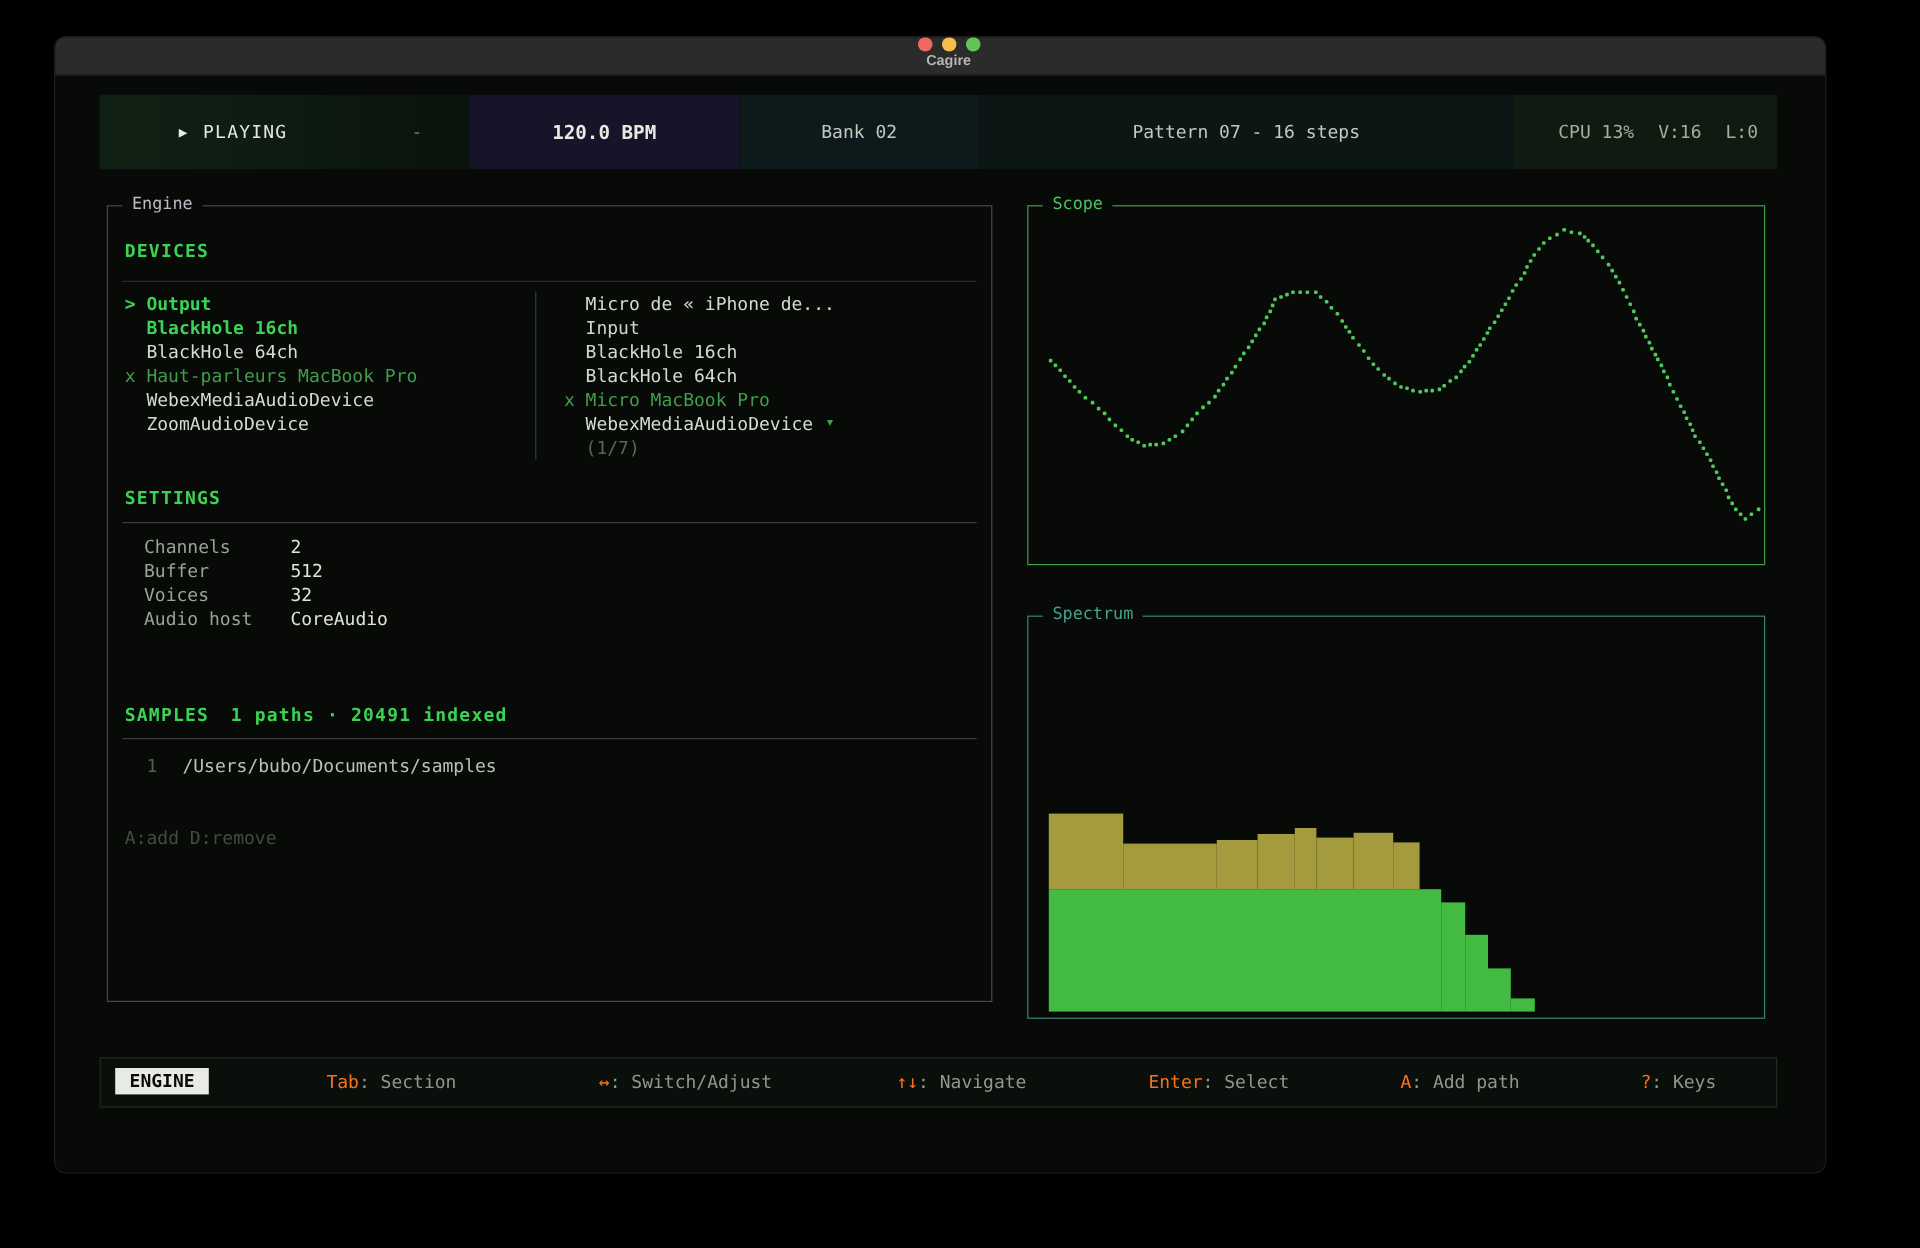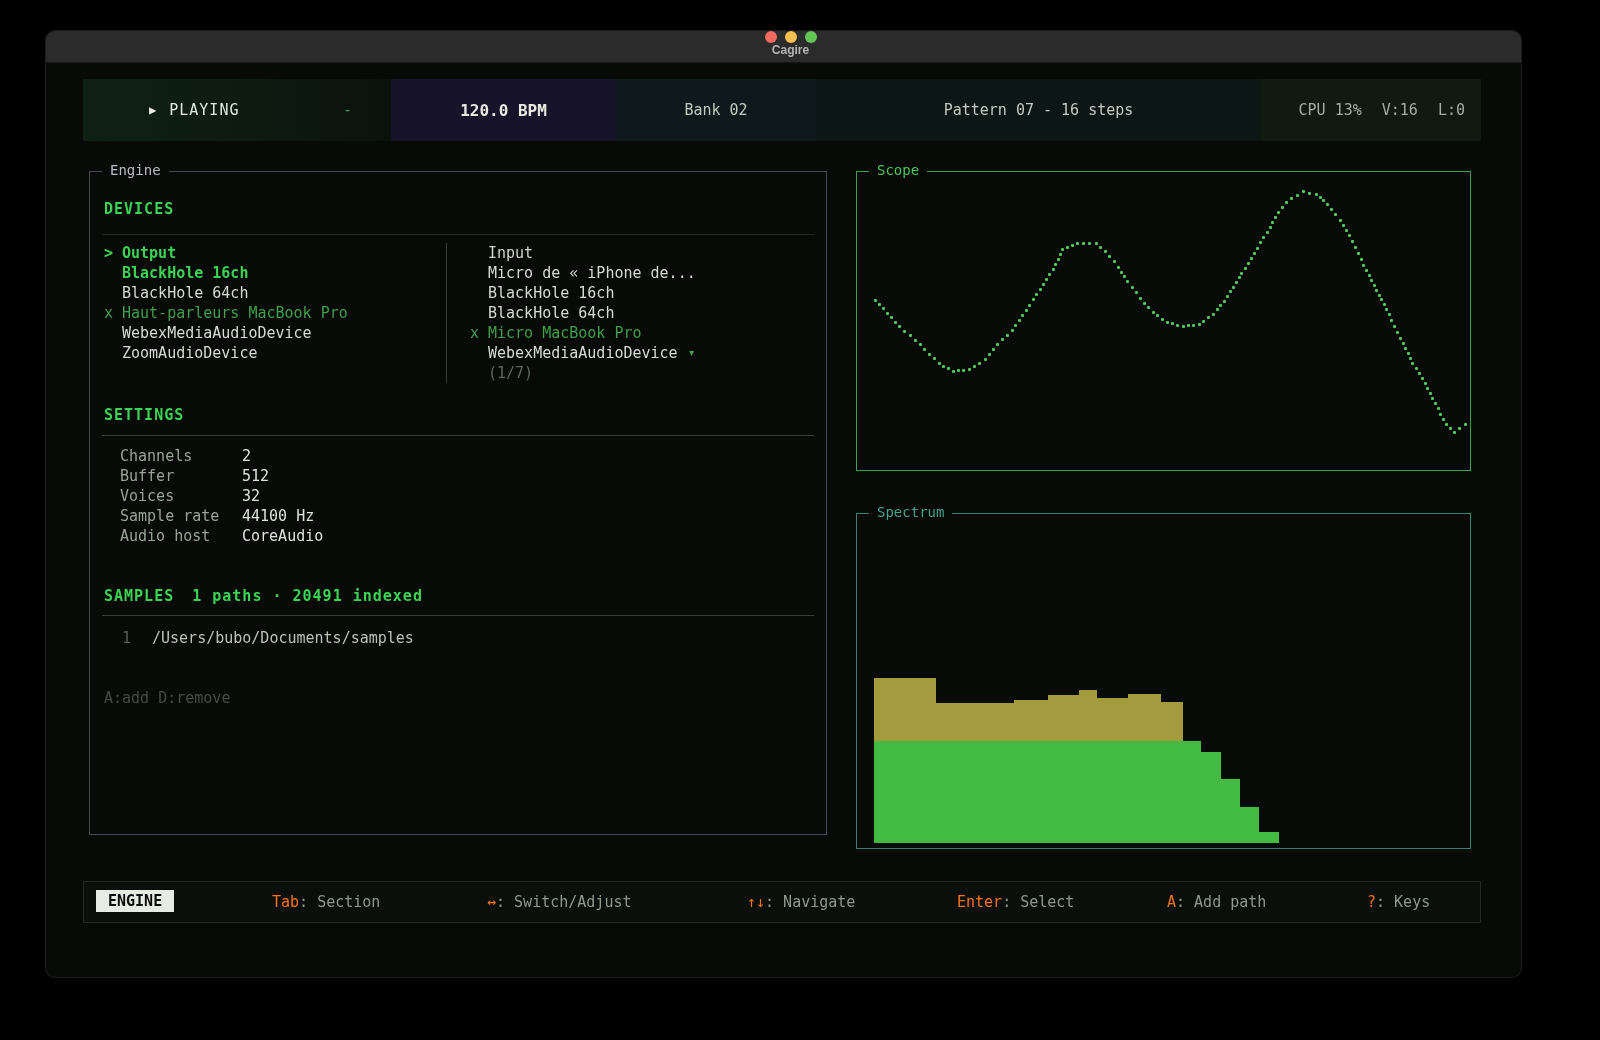--- a/index.html
+++ b/index.html
@@ -83,21 +83,21 @@
   .spec-step { position:absolute; }
 
   
   .footer { position:absolute; left:37px; top:850px; width:1398px; height:42px;
             background:#0b0f0c; border:1px solid #222a23; }
   .mode-badge { position:absolute; left:12px; top:8px; background:#e7ebe3; color:#0a0a0a;
                 font-size:15px; font-weight:bold; padding:2px 12px; }
   .footer-item { position:absolute; top:11px; font-size:15px; color:#8d998c; white-space:pre; }
   .footer-item .fkey { color:#f97316; }
   .footer-item:nth-of-type(2){ left:188px; }
-  .footer-item:nth-of-type(3){ left:403px; }
+  .footer-item:nth-of-type(3){ left:415px; }
   .footer-item:nth-of-type(4){ left:663px; }
   .footer-item:nth-of-type(5){ left:873px; }
   .footer-item:nth-of-type(6){ left:1083px; }
   .footer-item:nth-of-type(7){ left:1283px; }
 </style>
 </head>
 <body>
 
 <div class="window">
 
@@ -141,22 +141,22 @@
     <div class="dev-col out" id="output-list">
         <div class="dev-row"><span class="dev-mark t-cursor">&gt;</span><span class="t-cursor">Output</span></div>
         <div class="dev-row"><span class="dev-mark t-active"></span><span class="t-selected">BlackHole 16ch</span></div>
         <div class="dev-row"><span class="dev-mark t-active"></span><span class="t-normal">BlackHole 64ch</span></div>
         <div class="dev-row"><span class="dev-mark t-active">x</span><span class="t-active">Haut-parleurs MacBook Pro</span></div>
         <div class="dev-row"><span class="dev-mark t-active"></span><span class="t-normal">WebexMediaAudioDevice</span></div>
         <div class="dev-row"><span class="dev-mark t-active"></span><span class="t-normal">ZoomAudioDevice</span></div>
       </div>
     <div class="dev-divider"></div>
     <div class="dev-col in" id="input-list">
+        <div class="dev-row"><span class="dev-mark t-active"></span><span class="t-normal">Micro de « iPhone de...</span></div>
         <div class="dev-row"><span class="dev-mark t-active"></span><span class="t-header">Input</span></div>
-        <div class="dev-row"><span class="dev-mark t-active"></span><span class="t-normal">Micro de « iPhone de...</span></div>
         <div class="dev-row"><span class="dev-mark t-active"></span><span class="t-normal">BlackHole 16ch</span></div>
         <div class="dev-row"><span class="dev-mark t-active"></span><span class="t-normal">BlackHole 64ch</span></div>
         <div class="dev-row"><span class="dev-mark t-active">x</span><span class="t-active">Micro MacBook Pro</span></div>
         <div class="dev-row"><span class="dev-mark t-active"></span><span class="t-normal">WebexMediaAudioDevice</span><span class="dev-suffix">▾</span></div>
         <div class="dev-row"><span class="dev-mark t-active"></span><span class="t-dim">(1/7)</span></div>
       </div>
 
     <div class="sec-head" style="top:234px;">SETTINGS</div>
     <div class="sep gray" style="top:263px;"></div>
     <div class="settings-rows" id="settings-rows">
@@ -164,24 +164,20 @@
           <span class="set-label">Channels</span>
           <span class="set-value">2</span>
         </div>
         <div class="set-row">
           <span class="set-label">Buffer</span>
           <span class="set-value">512</span>
         </div>
         <div class="set-row">
           <span class="set-label">Voices</span>
           <span class="set-value">32</span>
-        </div>
-        <div class="set-row">
-          <span class="set-label">Sample rate</span>
-          <span class="set-value">44100 Hz</span>
         </div>
         <div class="set-row">
           <span class="set-label">Audio host</span>
           <span class="set-value">CoreAudio</span>
         </div>
       </div>
 
     <div class="sec-head" style="top:415px;">
       <span>SAMPLES</span>
       <span>1 paths · 20491 indexed</span>

